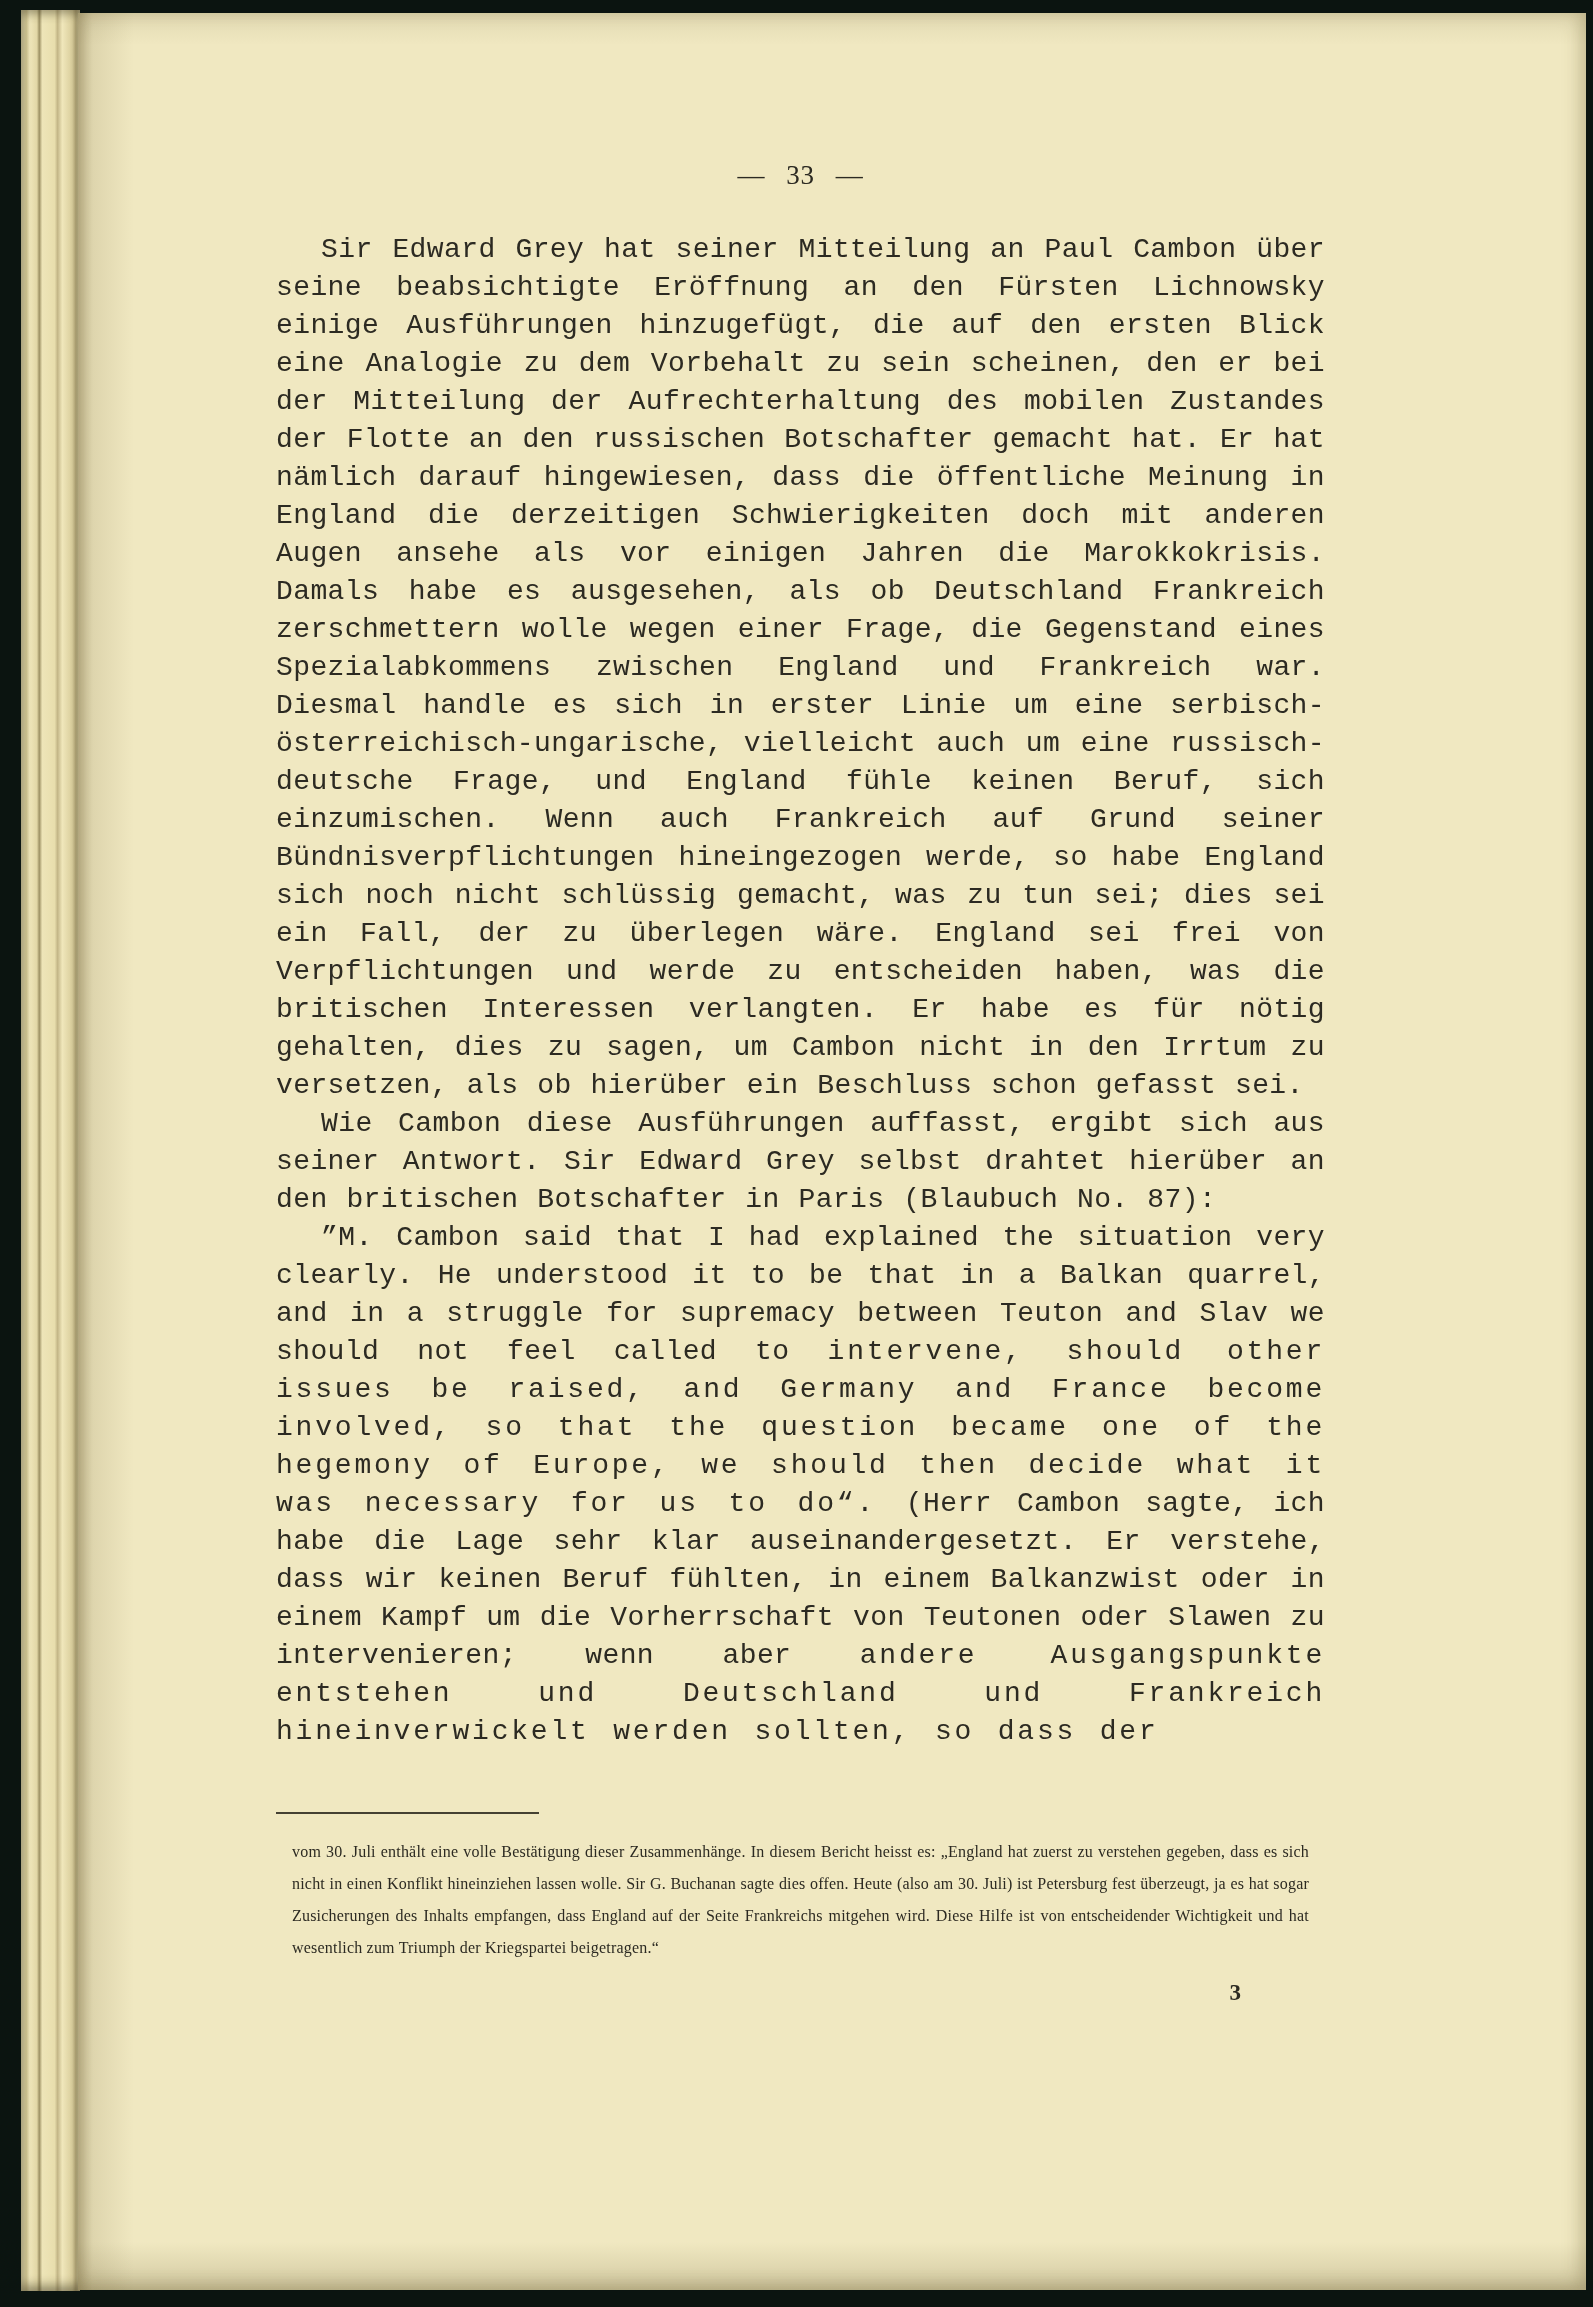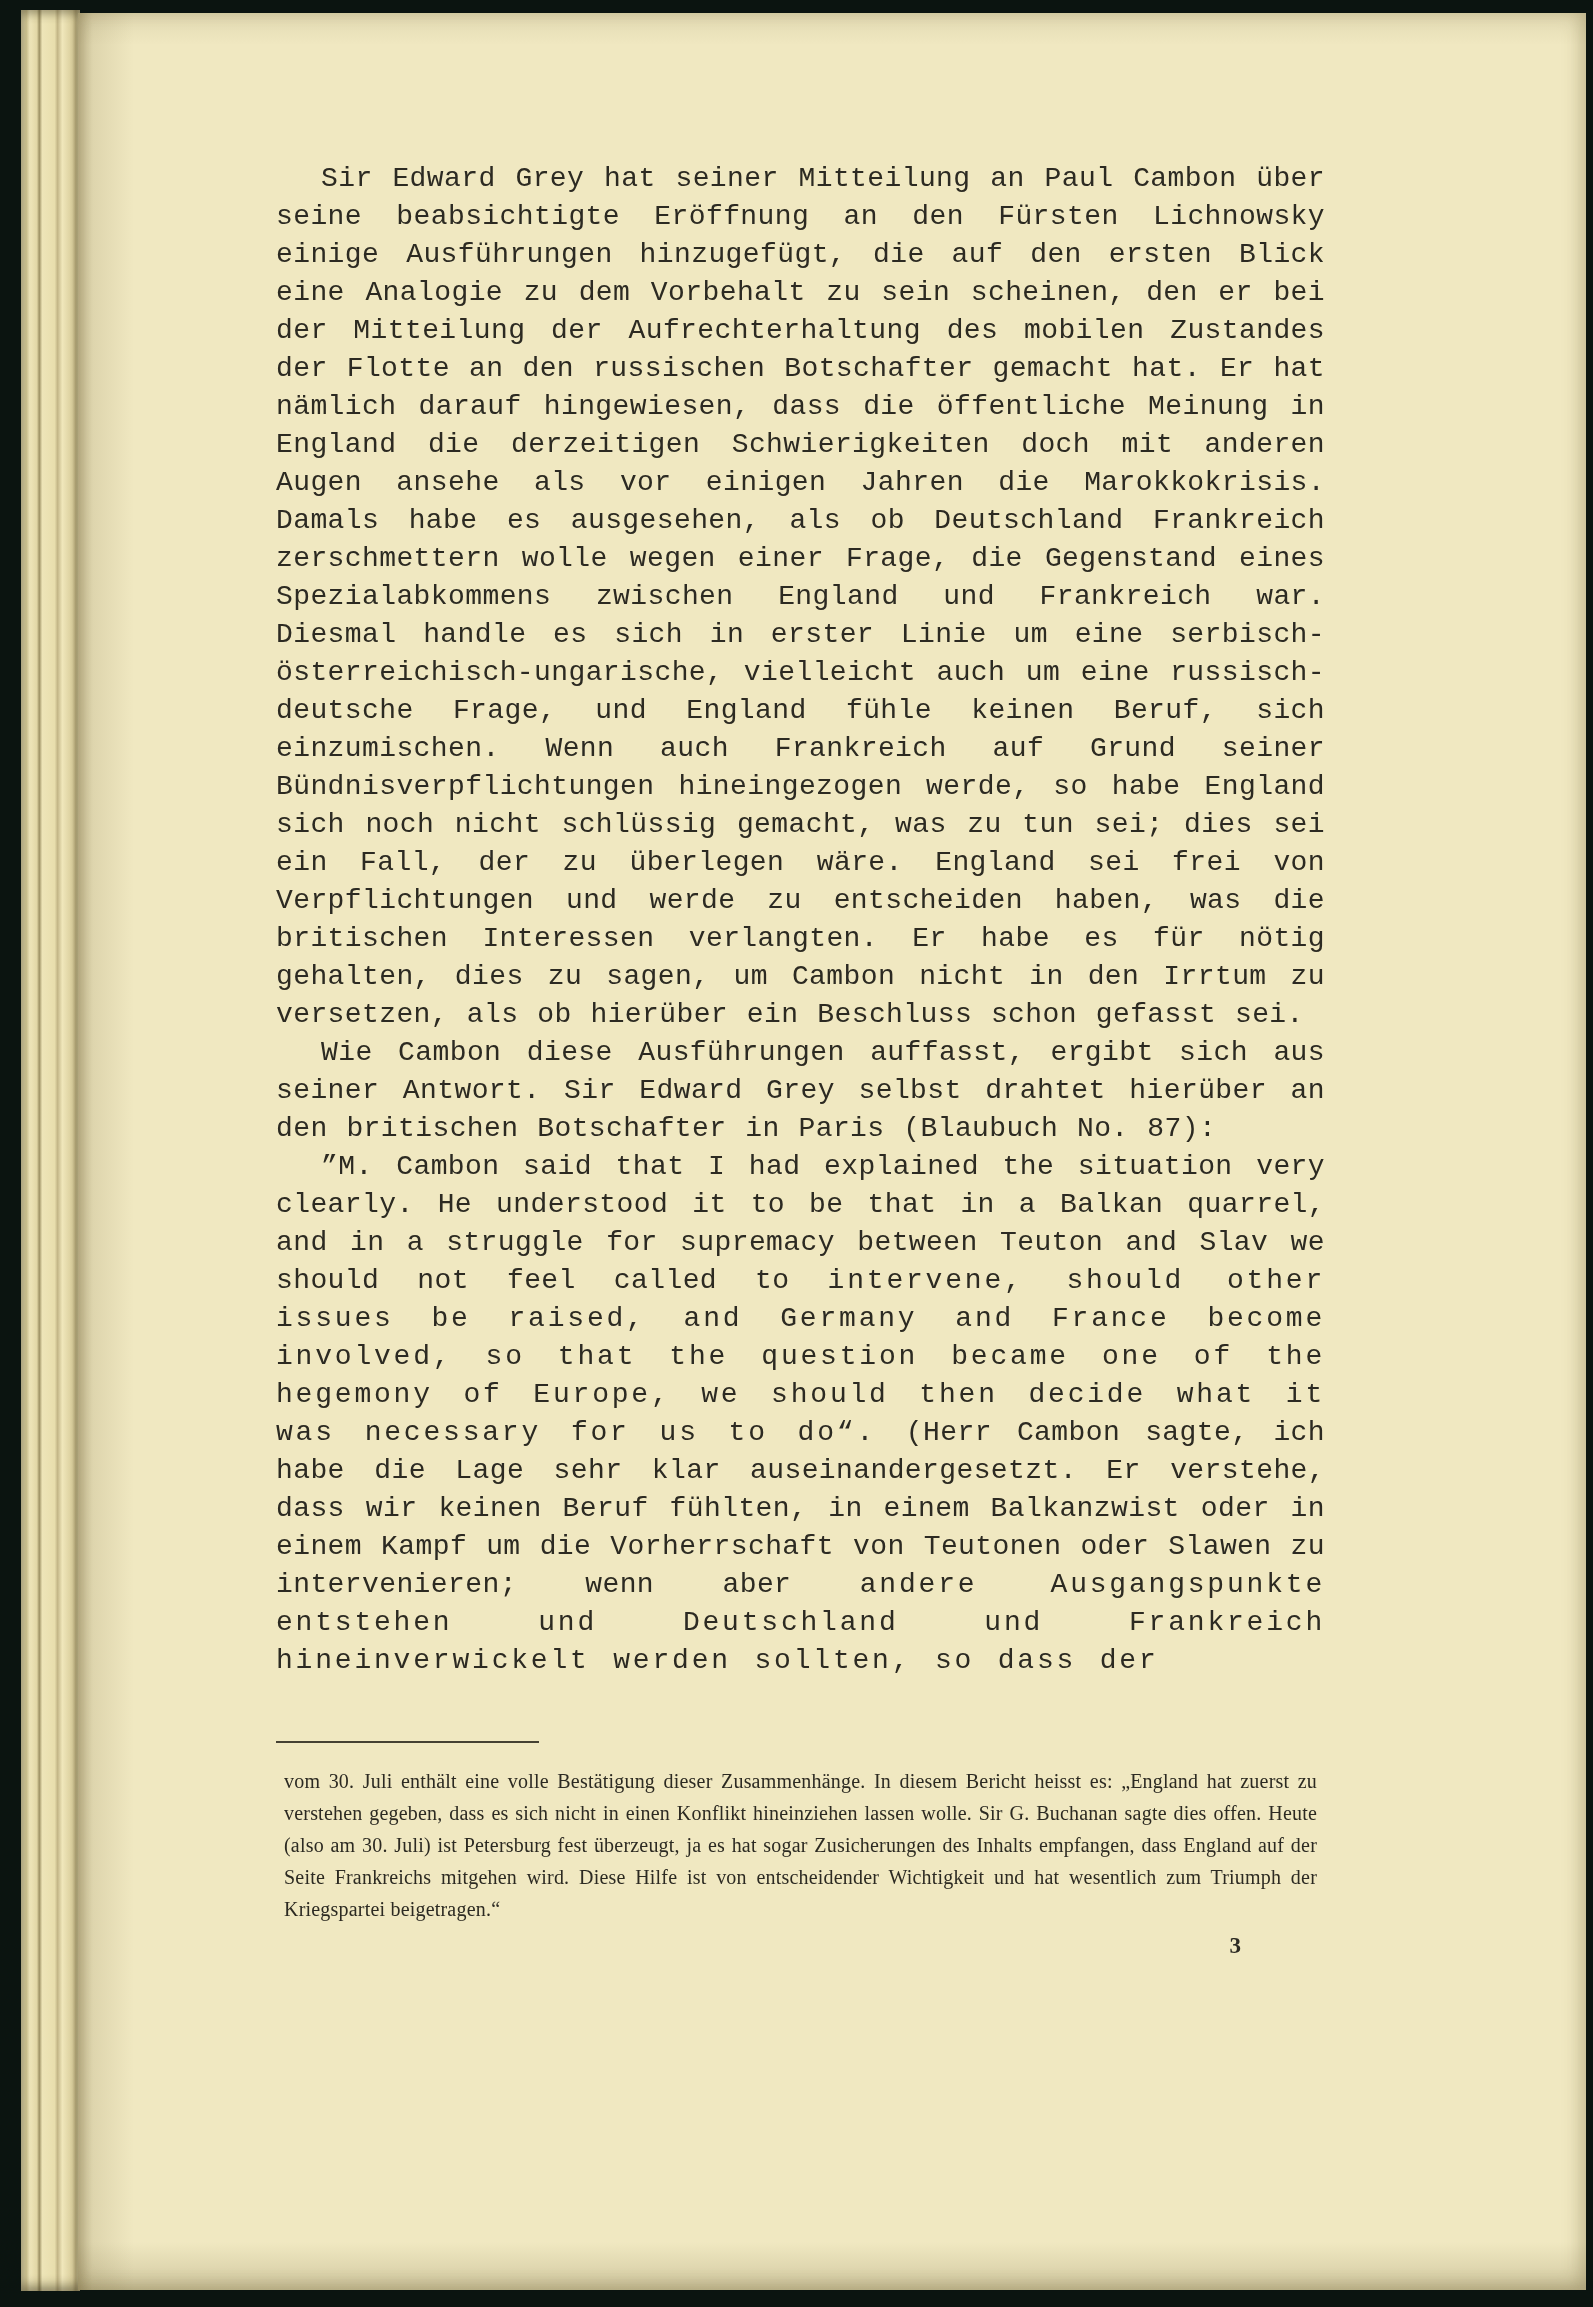--- a/index.html
+++ b/index.html
@@ -74,22 +74,22 @@
     letter-spacing: 2.8px;
     word-spacing: 4px;
   }
   .footnote-rule {
     width: 263px;
     height: 0;
     border-top: 2.4px solid #454132;
     margin: 61px 0 22px 0;
   }
   .footnote {
-    margin: 8px;
-    font-size: 20px;
+    margin: 16px;
+    font-size: 16px;
     line-height: 32px;
     text-align: justify;
     letter-spacing: 0.2px;
   }
   .signature {
     text-align: right;
     padding-right: 84px;
     margin-top: 8px;
     font-size: 23px;
     font-weight: bold;
@@ -98,20 +98,23 @@
 </head>
 <body>
 
 <div class="stage">
 
   <div class="page-edges"></div>
 
   <div class="page">
     <div class="text-block">
 
+      <div class="page-header">
+        <span class="dash">—</span><span class="page-num">33</span><span class="dash">—</span>
+      </div>
 
       <p class="para">Sir Edward Grey hat seiner Mitteilung an Paul Cambon über seine beabsichtigte Eröffnung an den Fürsten Lichnowsky einige Ausführungen hinzugefügt, die auf den ersten Blick eine Analogie zu dem Vorbehalt zu sein scheinen, den er bei der Mitteilung der Aufrechterhaltung des mobilen Zustandes der Flotte an den russischen Botschafter gemacht hat. Er hat nämlich darauf hingewiesen, dass die öffentliche Meinung in England die derzeitigen Schwierigkeiten doch mit anderen Augen ansehe als vor einigen Jahren die Marokkokrisis. Damals habe es ausgesehen, als ob Deutschland Frankreich zerschmettern wolle wegen einer Frage, die Gegenstand eines Spezialabkommens zwischen England und Frankreich war. Diesmal handle es sich in erster Linie um eine serbisch-österreichisch-ungarische, vielleicht auch um eine russisch-deutsche Frage, und England fühle keinen Beruf, sich einzumischen. Wenn auch Frankreich auf Grund seiner Bündnisverpflichtungen hineingezogen werde, so habe England sich noch nicht schlüssig gemacht, was zu tun sei; dies sei ein Fall, der zu überlegen wäre. England sei frei von Verpflichtungen und werde zu entscheiden haben, was die britischen Interessen verlangten. Er habe es für nötig gehalten, dies zu sagen, um Cambon nicht in den Irrtum zu versetzen, als ob hierüber ein Beschluss schon gefasst sei.</p>
 
       <p class="para">Wie Cambon diese Ausführungen auffasst, ergibt sich aus seiner Antwort. Sir Edward Grey selbst drahtet hierüber an den britischen Botschafter in Paris (Blaubuch No. 87):</p>
 
       <p class="para"><span>”M. Cambon said that I had explained the situation very clearly. He understood it to be that in a Balkan quarrel, and in a struggle for supremacy between Teuton and Slav we should not feel called to </span><span class="spaced">intervene, should other issues be raised, and Germany and France become involved, so that the question became one of the hegemony of Europe, we should then decide what it was necessary for us to do“. </span><span>(Herr Cambon sagte, ich habe die Lage sehr klar auseinandergesetzt. Er verstehe, dass wir keinen Beruf fühlten, in einem Balkanzwist oder in einem Kampf um die Vorherrschaft von Teutonen oder Slawen zu intervenieren; wenn aber </span><span class="spaced">andere Ausgangspunkte entstehen und Deutschland und Frankreich hineinverwickelt werden sollten, so dass der</span></p>
 
       <div class="footnote-rule"></div>
 
       <p class="footnote">vom 30. Juli enthält eine volle Bestätigung dieser Zusammenhänge. In diesem Bericht heisst es: „England hat zuerst zu verstehen gegeben, dass es sich nicht in einen Konflikt hineinziehen lassen wolle. Sir G. Buchanan sagte dies offen. Heute (also am 30. Juli) ist Petersburg fest überzeugt, ja es hat sogar Zusicherungen des Inhalts empfangen, dass England auf der Seite Frankreichs mitgehen wird. Diese Hilfe ist von entscheidender Wichtigkeit und hat wesentlich zum Triumph der Kriegspartei beigetragen.“</p>

